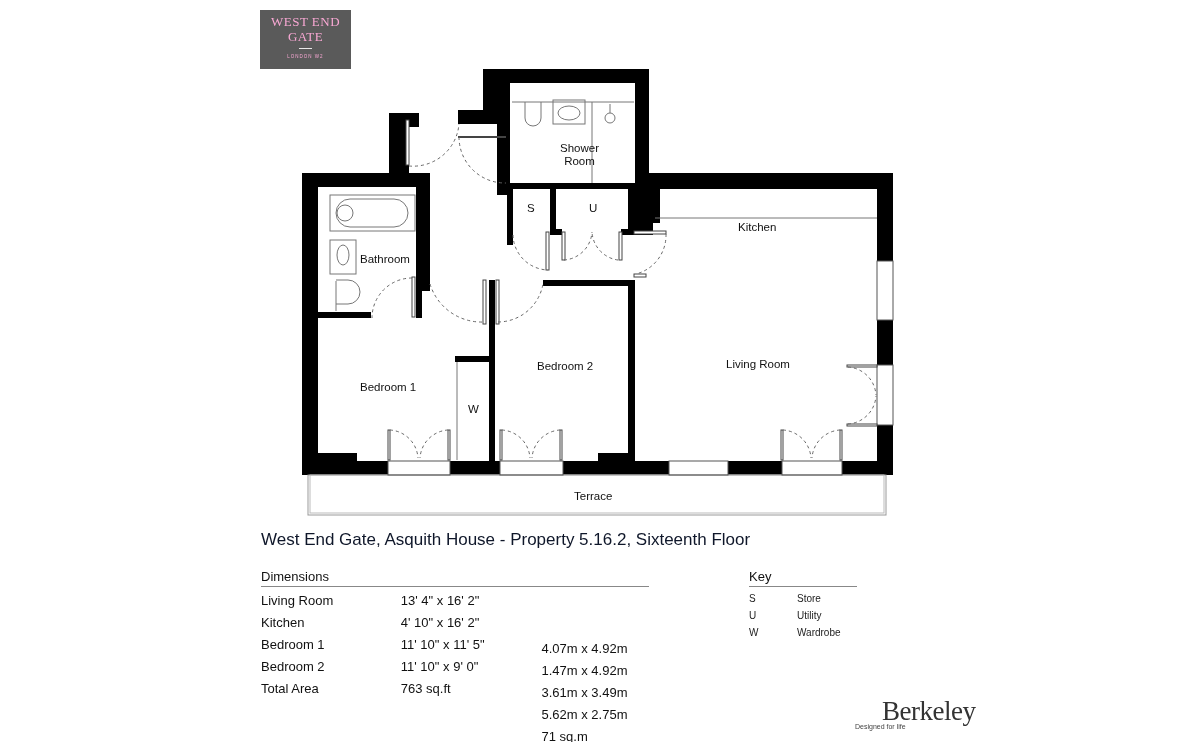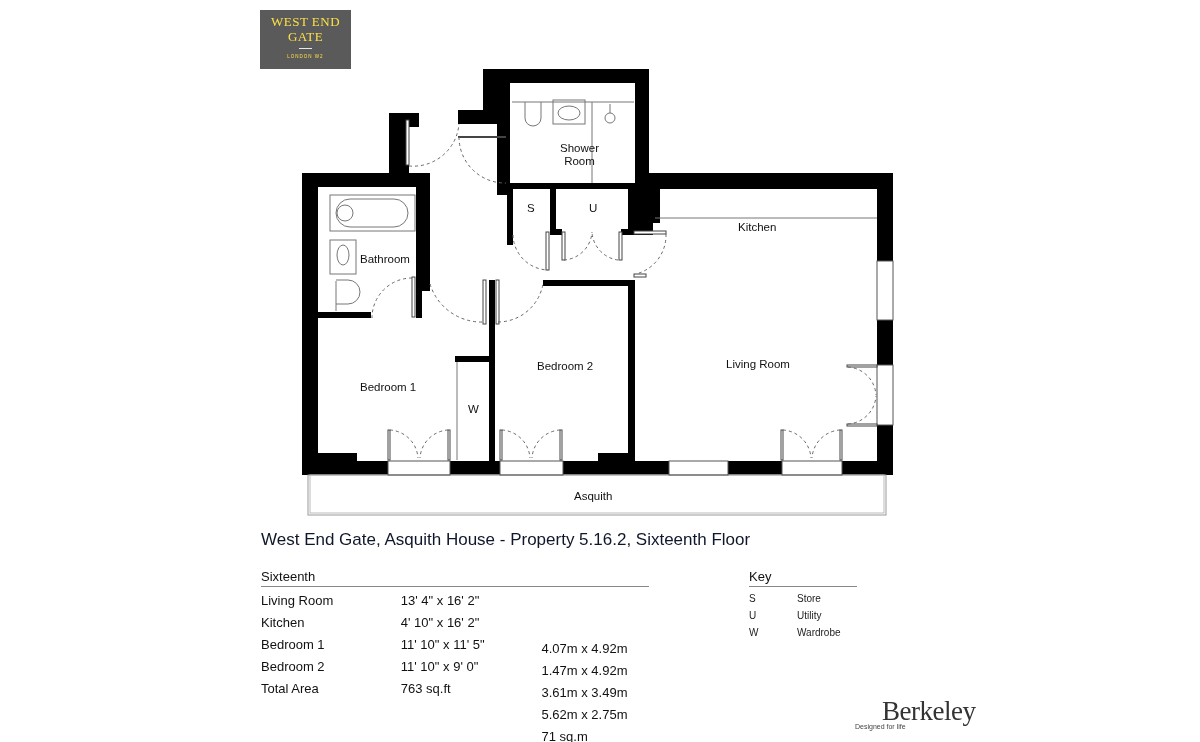--- a/index.html
+++ b/index.html
@@ -1,19 +1,19 @@
 <!DOCTYPE html>
 <html><head>
 <meta charset="utf-8">
 <style>
   html, body { margin: 0; padding: 0; background: #ffffff; }
   body { width: 1200px; height: 742px; position: relative; overflow: hidden;
          font-family: "Liberation Sans", sans-serif; color: #111; }
   .logo { position: absolute; left: 260px; top: 10px; width: 91px; height: 59px;
-          background: #5a5a5a; color: #fde047; text-align: center;
+          background: #5a5a5a; color: #f9a8d4; text-align: center;
           font-family: "Liberation Serif", serif; }
   .logo .l1 { position: absolute; top: 5px; left: 0; right: 0; font-size: 13px; letter-spacing: 0.5px; line-height: 14px; }
   .logo .l2 { position: absolute; top: 20px; left: 0; right: 0; font-size: 13px; letter-spacing: 0.5px; line-height: 14px; }
   .logo .bar { position: absolute; top: 38px; left: 39px; width: 13px; height: 1px; background: #e8e8e8; }
   .logo .l3 { position: absolute; top: 44px; left: 0; right: 0; font-family: "Liberation Sans", sans-serif;
               font-size: 4.5px; letter-spacing: 1px; }
   .plan { position: absolute; left: 0; top: 0; width: 1200px; height: 530px; }
   .room-label { position: absolute; font-size: 11.5px; color: #111; white-space: nowrap; line-height: 13px; text-align: center; }
   .title { position: absolute; left: 261px; top: 530px; font-size: 17px; color: #0f172a; white-space: nowrap; }
   .dims { position: absolute; left: 261px; top: 569px; width: 388px; }
@@ -165,26 +165,26 @@
   <div>Room</div>
 </div>
 <div class="room-label" style="left:360px; top:253px;">Bathroom</div>
 <div class="room-label" style="left:527px; top:202px;">S</div>
 <div class="room-label" style="left:589px; top:202px;">U</div>
 <div class="room-label" style="left:738px; top:221px;">Kitchen</div>
 <div class="room-label" style="left:726px; top:358px;">Living Room</div>
 <div class="room-label" style="left:360px; top:381px;">Bedroom 1</div>
 <div class="room-label" style="left:537px; top:360px;">Bedroom 2</div>
 <div class="room-label" style="left:468px; top:403px;">W</div>
-<div class="room-label" style="left:574px; top:490px;">Asquith</div>
+<div class="room-label" style="left:574px; top:490px;">Terrace</div>
 
 <div class="title">West End Gate, Asquith House - Property 5.16.2, Sixteenth Floor</div>
 
 <div class="dims">
-  <div class="hdr">Sixteenth</div>
+  <div class="hdr">Dimensions</div>
   <div class="row" style="margin-top:3px;">
     <div class="c1">Living Room</div>
     <div class="c2">13' 4" x 16' 2"</div>
     <div class="c3">4.07m x 4.92m</div>
   </div>
   <div class="row">
     <div class="c1">Kitchen</div>
     <div class="c2">4' 10" x 16' 2"</div>
     <div class="c3">1.47m x 4.92m</div>
   </div>

